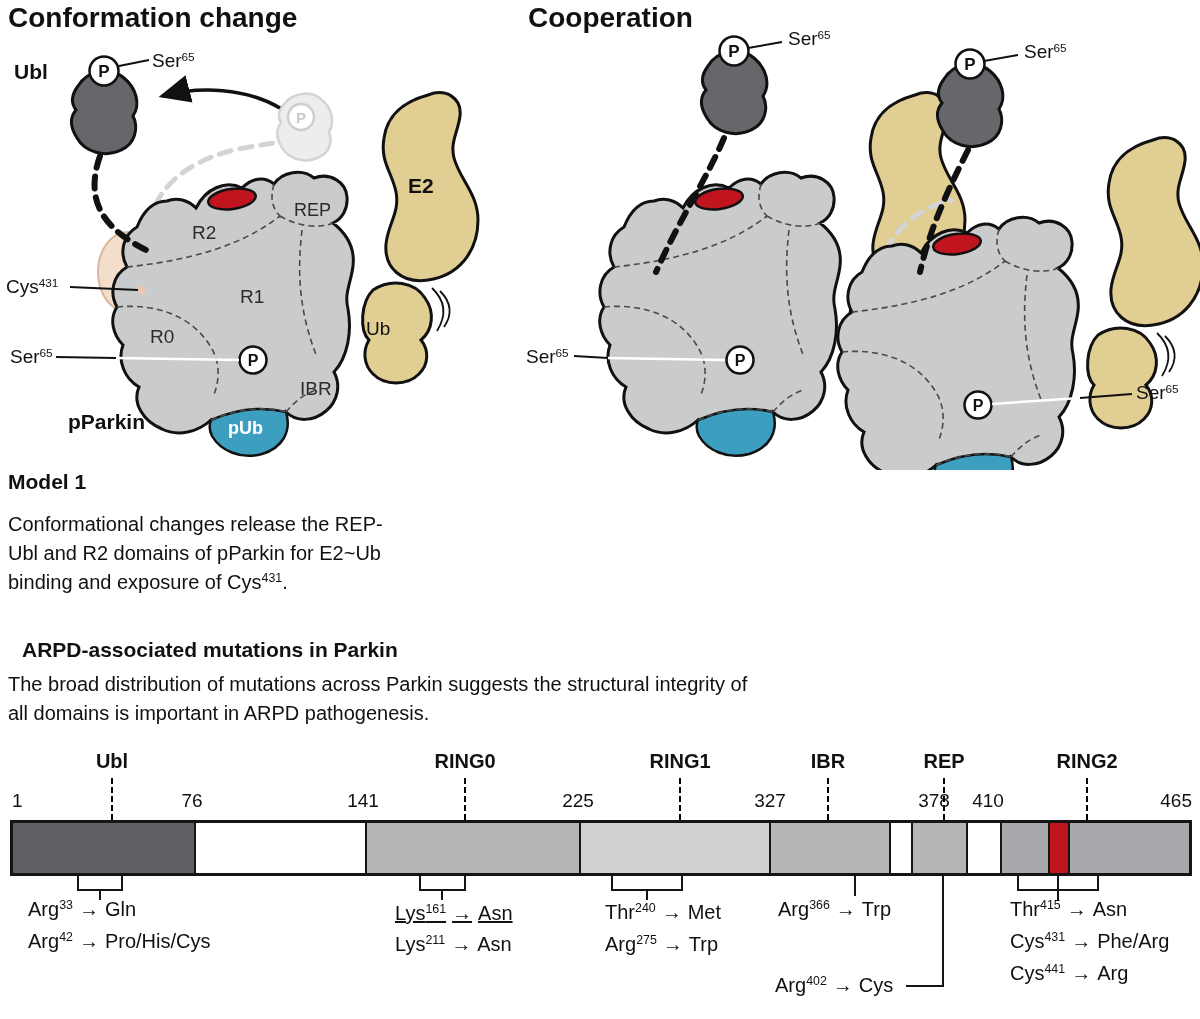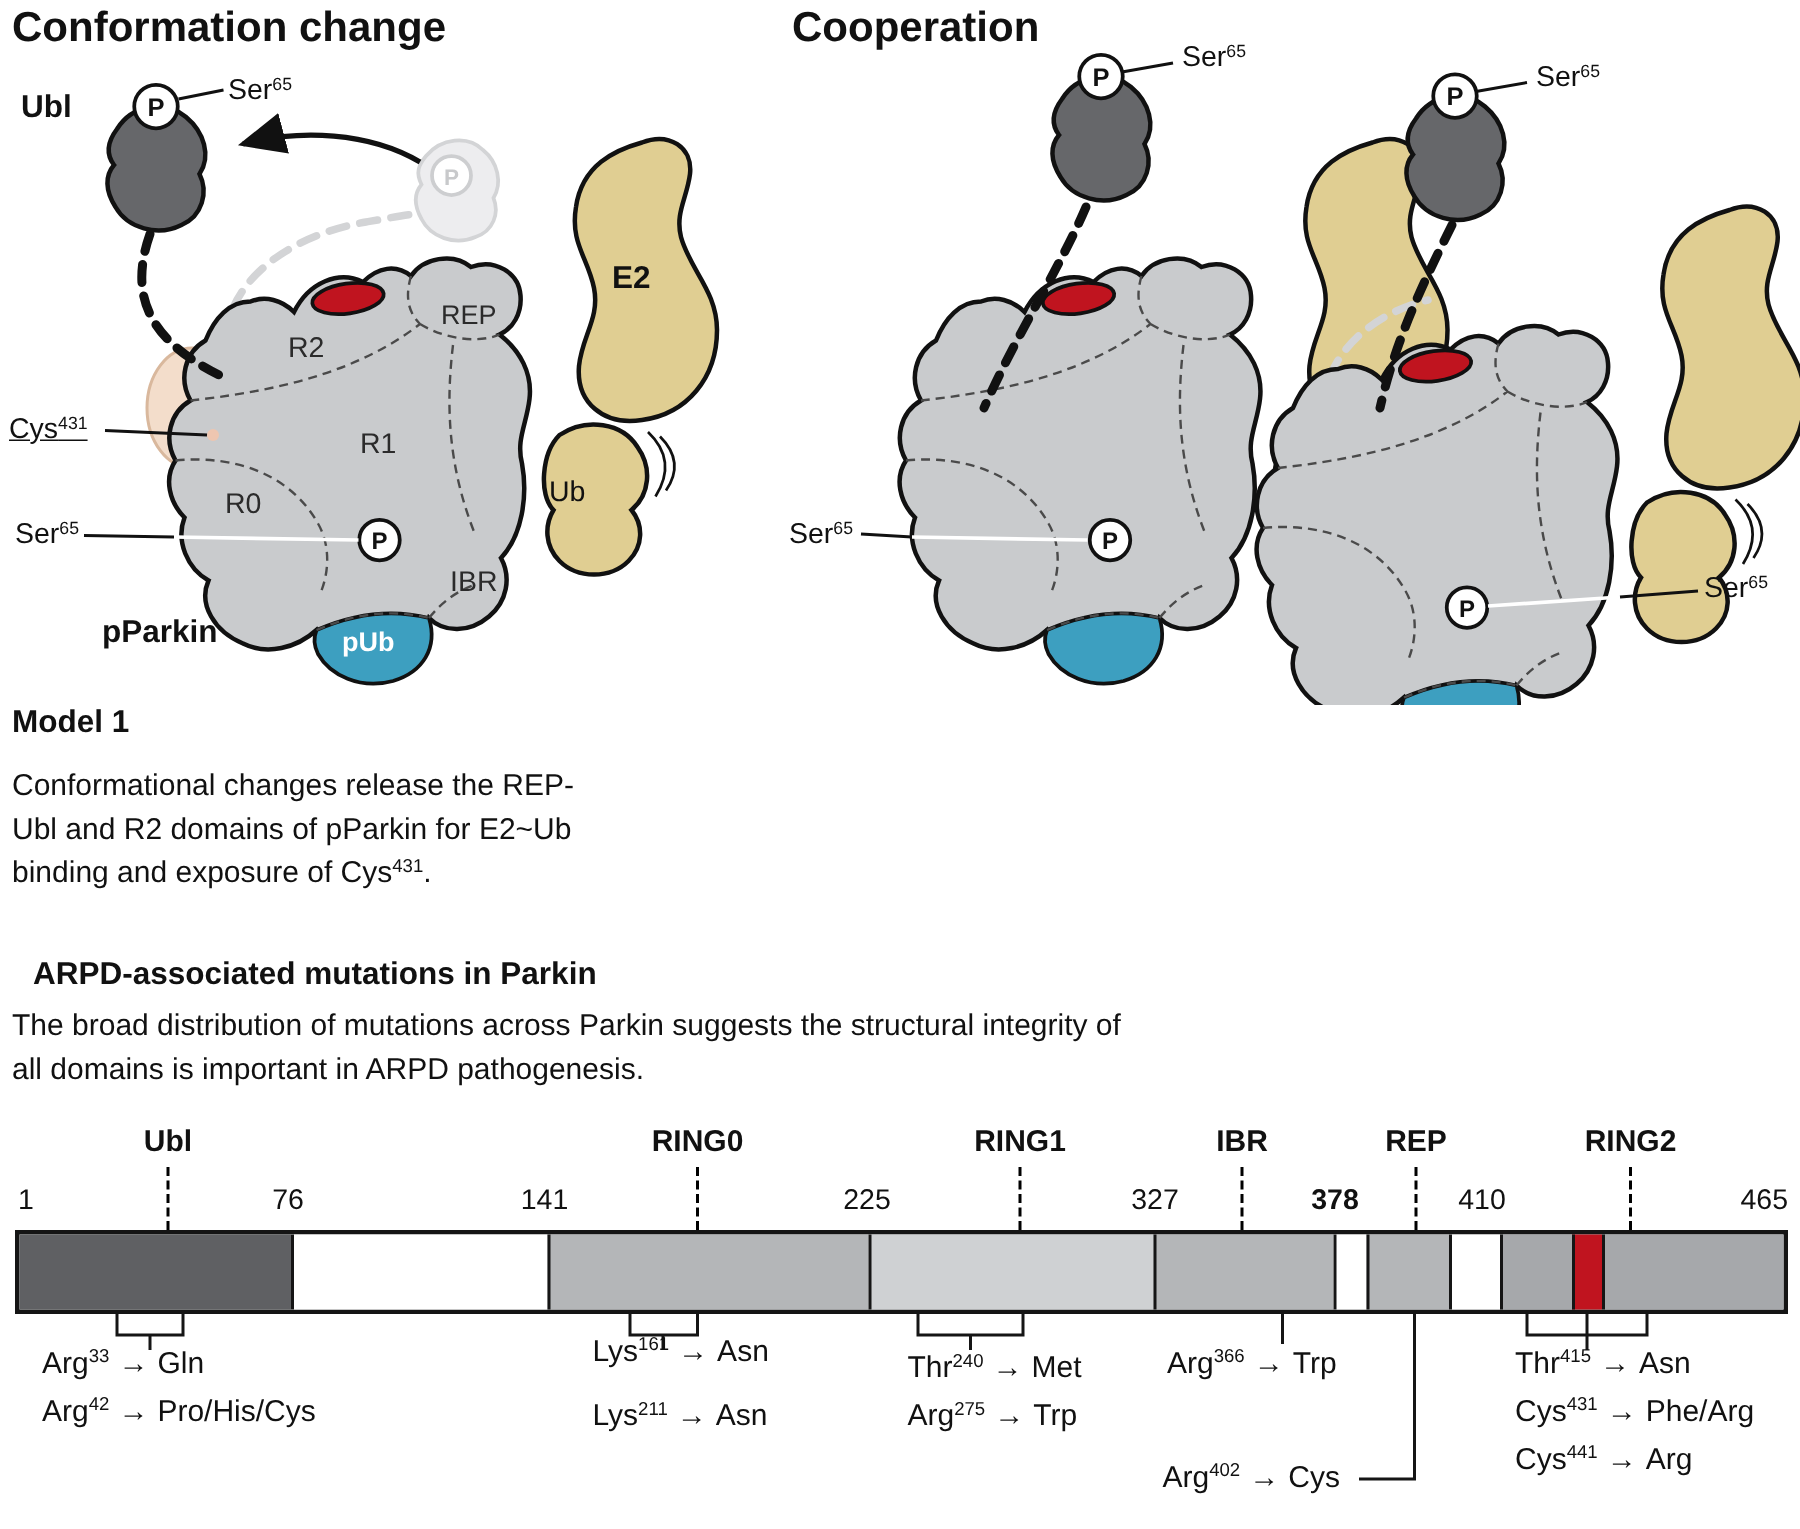--- a/index.html
+++ b/index.html
@@ -102,21 +102,21 @@
       <line x1="119" y1="66" x2="149" y2="60" stroke="#111" stroke-width="2"></line>
       <circle cx="142" cy="290" r="4" fill="#eec6b0"></circle>
       <line x1="70" y1="287" x2="138" y2="290" stroke="#111" stroke-width="2"></line>
       <line x1="56" y1="357" x2="116" y2="358" stroke="#111" stroke-width="2"></line>
       <line x1="116" y1="358" x2="239" y2="360" stroke="#fff" stroke-width="2.5"></line>
     </svg>
 
     <div class="panel-title">Conformation change</div>
     <div class="lbl bold big" style="left:14px;top:60px;">Ubl</div>
     <div class="lbl" style="left:152px;top:50px;"><span>Ser</span><sup>65</sup></div>
-    <div class="lbl" style="left:6px;top:276px;text-decoration:underline;"><span>Cys</span><sup>431</sup></div>
+    <div class="lbl" style="left:6px;top:276px;"><span>Cys</span><sup>431</sup></div>
     <div class="lbl" style="left:10px;top:346px;"><span>Ser</span><sup>65</sup></div>
     <div class="lbl bold big" style="left:68px;top:410px;">pParkin</div>
     <div class="lbl region" style="left:294px;top:200px;font-size:18px;">REP</div>
     <div class="lbl region" style="left:192px;top:222px;">R2</div>
     <div class="lbl region" style="left:240px;top:286px;">R1</div>
     <div class="lbl region" style="left:150px;top:326px;">R0</div>
     <div class="lbl region" style="left:300px;top:378px;">IBR</div>
     <div class="lbl white" style="left:228px;top:418px;">pUb</div>
     <div class="lbl bold big" style="left:408px;top:174px;">E2</div>
     <div class="lbl" style="left:366px;top:318px;">Ub</div>
@@ -176,21 +176,21 @@
     <div class="tick" style="left:680px;"></div>
     <div class="tick" style="left:828px;"></div>
     <div class="tick" style="left:944px;"></div>
     <div class="tick" style="left:1087px;"></div>
 
     <div class="num first" style="left:12px;">1</div>
     <div class="num" style="left:192px;">76</div>
     <div class="num" style="left:363px;">141</div>
     <div class="num" style="left:578px;">225</div>
     <div class="num" style="left:770px;">327</div>
-    <div class="num" style="left:890px;font-weight:bold;">378</div>
+    <div class="num" style="left:934px;">378</div>
     <div class="num" style="left:988px;">410</div>
     <div class="num last" style="left:1192px;">465</div>
 
     <div class="bar">
       <div class="seg" style="flex: 0 0 15.4%; background-color: rgb(95, 96, 99);"></div>
       <div class="seg" style="flex: 0 0 14.5%; background-color: rgb(255, 255, 255);"></div>
       <div class="seg" style="flex: 0 0 18.2%; background-color: rgb(180, 182, 184);"></div>
       <div class="seg" style="flex: 0 0 16.2%; background-color: rgb(207, 209, 211);"></div>
       <div class="seg" style="flex: 0 0 10.2%; background-color: rgb(180, 182, 184);"></div>
       <div class="seg" style="flex: 0 0 1.9%; background-color: rgb(255, 255, 255);"></div>
@@ -205,21 +205,21 @@
       <path fill="none" stroke="#151515" stroke-width="2" d="M78,0 L78,14 L122,14 L122,0 M100,14 L100,24"></path>
       <path fill="none" stroke="#151515" stroke-width="2" d="M420,0 L420,14 L465,14 L465,0 M442,14 L442,24"></path>
       <path fill="none" stroke="#151515" stroke-width="2" d="M612,0 L612,14 L682,14 L682,0 M647,14 L647,24"></path>
       <path fill="none" stroke="#151515" stroke-width="2" d="M855,0 L855,20"></path>
       <path fill="none" stroke="#151515" stroke-width="2" d="M906,110 L943,110 L943,0"></path>
       <path fill="none" stroke="#151515" stroke-width="2" d="M1018,0 L1018,14 L1098,14 L1098,0 M1058,0 L1058,14 M1058,14 L1058,24"></path>
     </svg>
 
     <div class="mut" style="left:28px;top:150px;"><span>Arg</span><sup>33</sup><span class="arr">→</span><span>Gln</span></div>
     <div class="mut" style="left:28px;top:182px;"><span>Arg</span><sup>42</sup><span class="arr">→</span><span>Pro/His/Cys</span></div>
-    <div class="mut" style="left:395px;top:142px;"><span>Lys</span><sup>161</sup><span class="arr">→</span><span>Asn</span></div>
+    <div class="mut" style="left:395px;top:154px;text-decoration:underline;"><span>Lys</span><sup>161</sup><span class="arr">→</span><span>Asn</span></div>
     <div class="mut" style="left:395px;top:185px;"><span>Lys</span><sup>211</sup><span class="arr">→</span><span>Asn</span></div>
     <div class="mut" style="left:605px;top:153px;"><span>Thr</span><sup>240</sup><span class="arr">→</span><span>Met</span></div>
     <div class="mut" style="left:605px;top:185px;"><span>Arg</span><sup>275</sup><span class="arr">→</span><span>Trp</span></div>
     <div class="mut" style="left:778px;top:150px;"><span>Arg</span><sup>366</sup><span class="arr">→</span><span>Trp</span></div>
     <div class="mut" style="left:775px;top:226px;"><span>Arg</span><sup>402</sup><span class="arr">→</span><span>Cys</span></div>
     <div class="mut" style="left:1010px;top:150px;"><span>Thr</span><sup>415</sup><span class="arr">→</span><span>Asn</span></div>
     <div class="mut" style="left:1010px;top:182px;"><span>Cys</span><sup>431</sup><span class="arr">→</span><span>Phe/Arg</span></div>
     <div class="mut" style="left:1010px;top:214px;"><span>Cys</span><sup>441</sup><span class="arr">→</span><span>Arg</span></div>
   </div>
 

